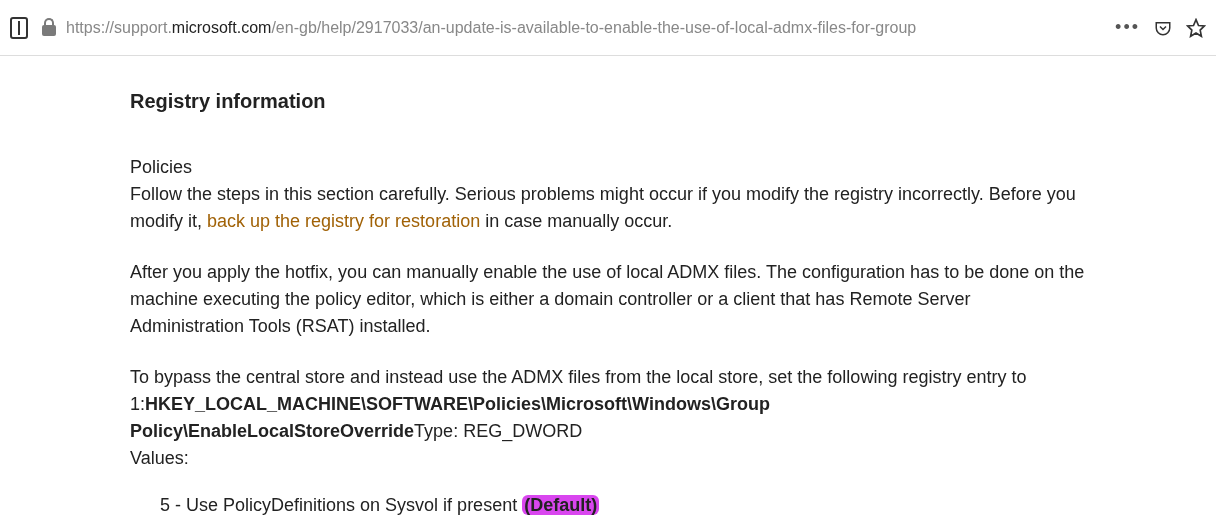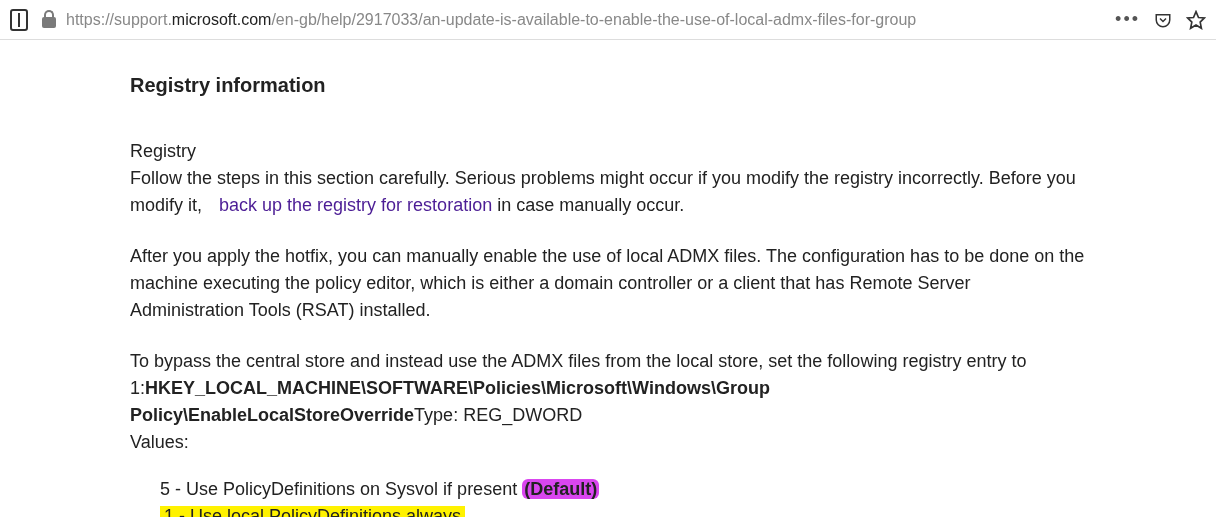--- a/index.html
+++ b/index.html
@@ -1,31 +1,31 @@
 <!DOCTYPE html>
 <html><head>
 <meta charset="utf-8">
 <style>
 * { box-sizing: border-box; margin: 0; padding: 0; }
 body { font-family: "Segoe UI", Arial, sans-serif; background: #fff; color: #222; width: 1216px; }
-.toolbar { display: flex; align-items: center; height: 40px; padding: 4px 10px; border-bottom: 1px solid #ddd; }
+.toolbar { display: flex; align-items: center; height: 56px; padding: 4px 10px; border-bottom: 1px solid #ddd; }
 .shield { display: inline-block; border: 2px solid #333; border-radius: 3px; width: 18px; height: 22px; position: relative; }
 .shield::after { content: ""; position: absolute; left: 50%; top: 50%; width: 2px; height: 14px; background: #333; transform: translate(-50%,-50%); }
 .lock { display:inline-block; width:14px; height:11px; background:#7a7a7a; border-radius:2px; position:relative; margin-left:14px; margin-top:6px;}
 .lock::before { content:""; position:absolute; top:-7px; left:2px; width:6px; height:6px; border:2px solid #7a7a7a; border-bottom:none; border-radius:6px 6px 0 0;}
 .url { flex:1; margin-left:10px; font-size:16px; color:#888; white-space:nowrap; overflow:hidden; }
 .url .dark { color:#222; }
 .right-icons { display:flex; align-items:center; gap:14px; margin-left:10px; color:#555; }
 .dots { font-size:18px; letter-spacing:2px; }
 .pocket { width:18px; height:18px; }
 .star { width:20px; height:20px; }
 .content { padding: 30px 130px 40px 130px; font-size: 18px; line-height: 1.5; }
 h2.section { font-size: 20px; font-weight: 700; margin-bottom: 38px; }
 p { margin-bottom: 24px; }
-a.link { color: #4c1d95; text-decoration: none; margin-left: 12px; }
+a.link { color: #a16207; text-decoration: none; }
 .regpath { font-weight: 700; }
 .indent { padding-left: 30px; margin-top:4px; }
 .hl { background: #d946ef; border-radius: 6px; padding: 0 2px; box-decoration-break: clone; font-weight: bold; -webkit-box-decoration-break: clone; }
 .hl-line { background: #fff200; border-radius: 0; padding: 0 4px 2px 4px; display:inline; box-decoration-break: clone; -webkit-box-decoration-break: clone;}
 </style>
 </head>
 <body>
 
 <div class="toolbar">
   <span class="shield"></span>
@@ -42,21 +42,21 @@
     <svg class="star" viewBox="0 0 24 24" fill="none" stroke="#333" stroke-width="2">
         <polygon points="12 2 15 9 22 9.5 17 14.5 18.5 22 12 18 5.5 22 7 14.5 2 9.5 9 9"></polygon>
       </svg>
   </div>
 </div>
 
 <div class="content">
   <h2 class="section">Registry information</h2>
 
   <p>
-    <span>Registry</span><br>
+    <span>Policies</span><br>
     <span>Follow the steps in this section carefully. Serious problems might occur if you modify the registry incorrectly. Before you modify it, </span><a href="#" class="link">back up the registry for restoration</a><span> in case manually occur.</span>
   </p>
 
   <p>After you apply the hotfix, you can manually enable the use of local ADMX files. The configuration has to be done on the machine executing the policy editor, which is either a domain controller or a client that has Remote Server Administration Tools (RSAT) installed.</p>
 
   <p style="margin-bottom:20px;">
     <span>To bypass the central store and instead use the ADMX files from the local store, set the following registry entry to 1:</span><span class="regpath">HKEY_LOCAL_MACHINE\SOFTWARE\Policies\Microsoft\Windows\Group Policy\EnableLocalStoreOverride</span><span>Type: REG_DWORD</span><br>
     <span>Values:</span>
   </p>
 

